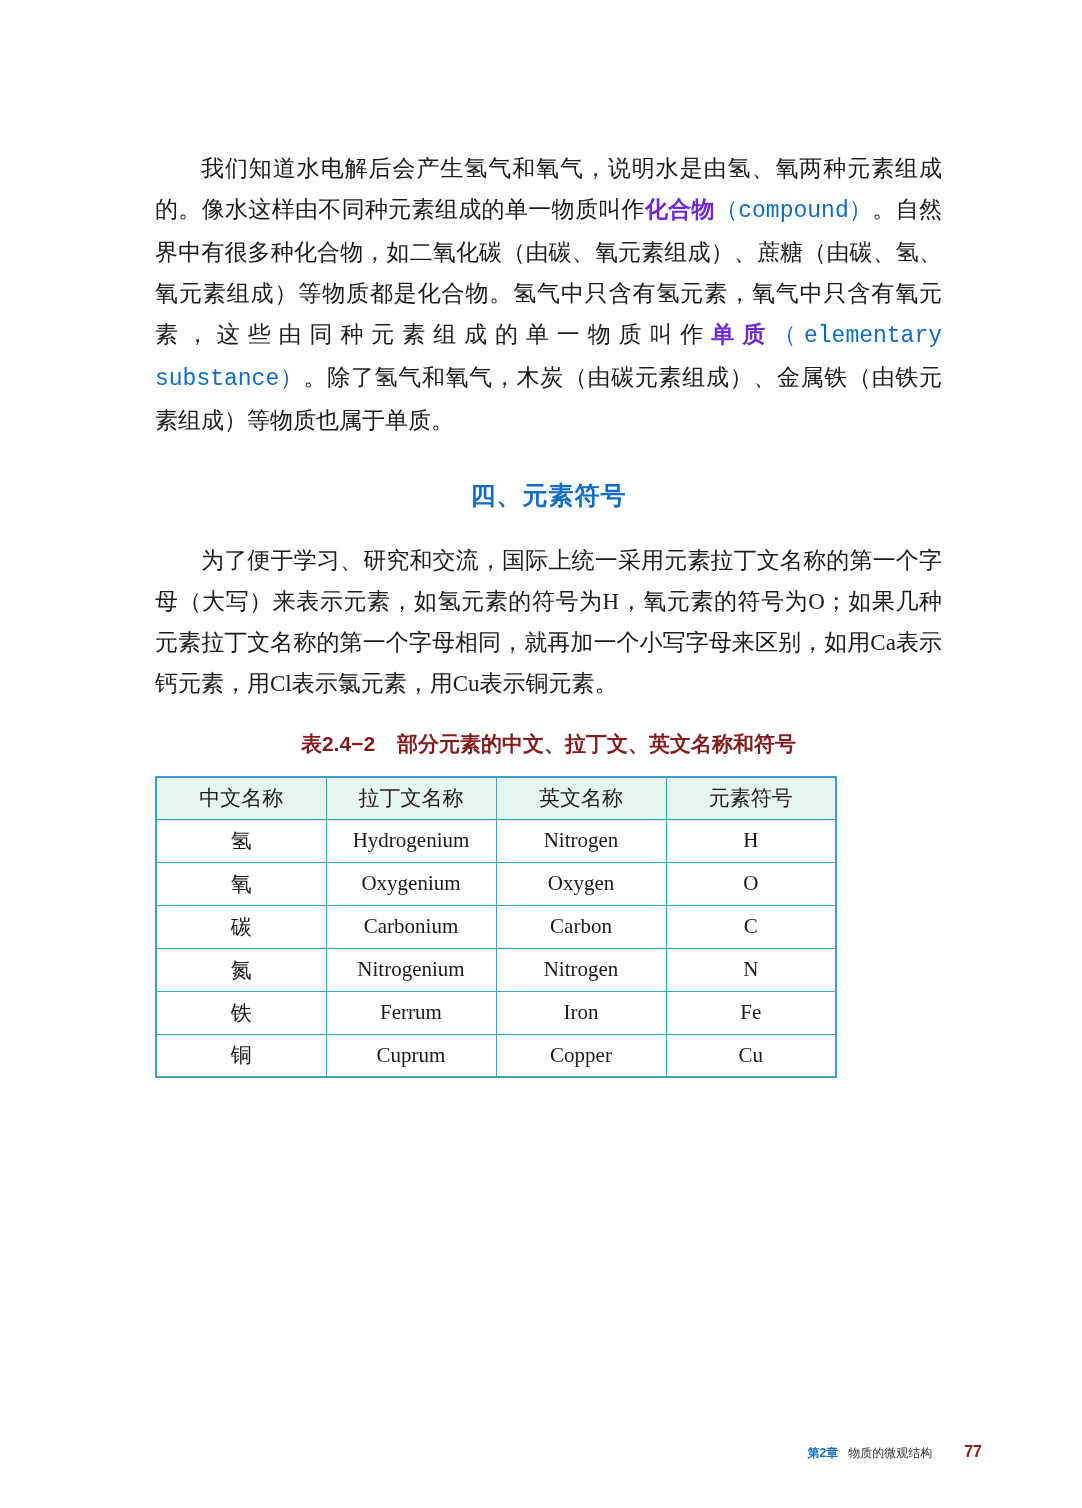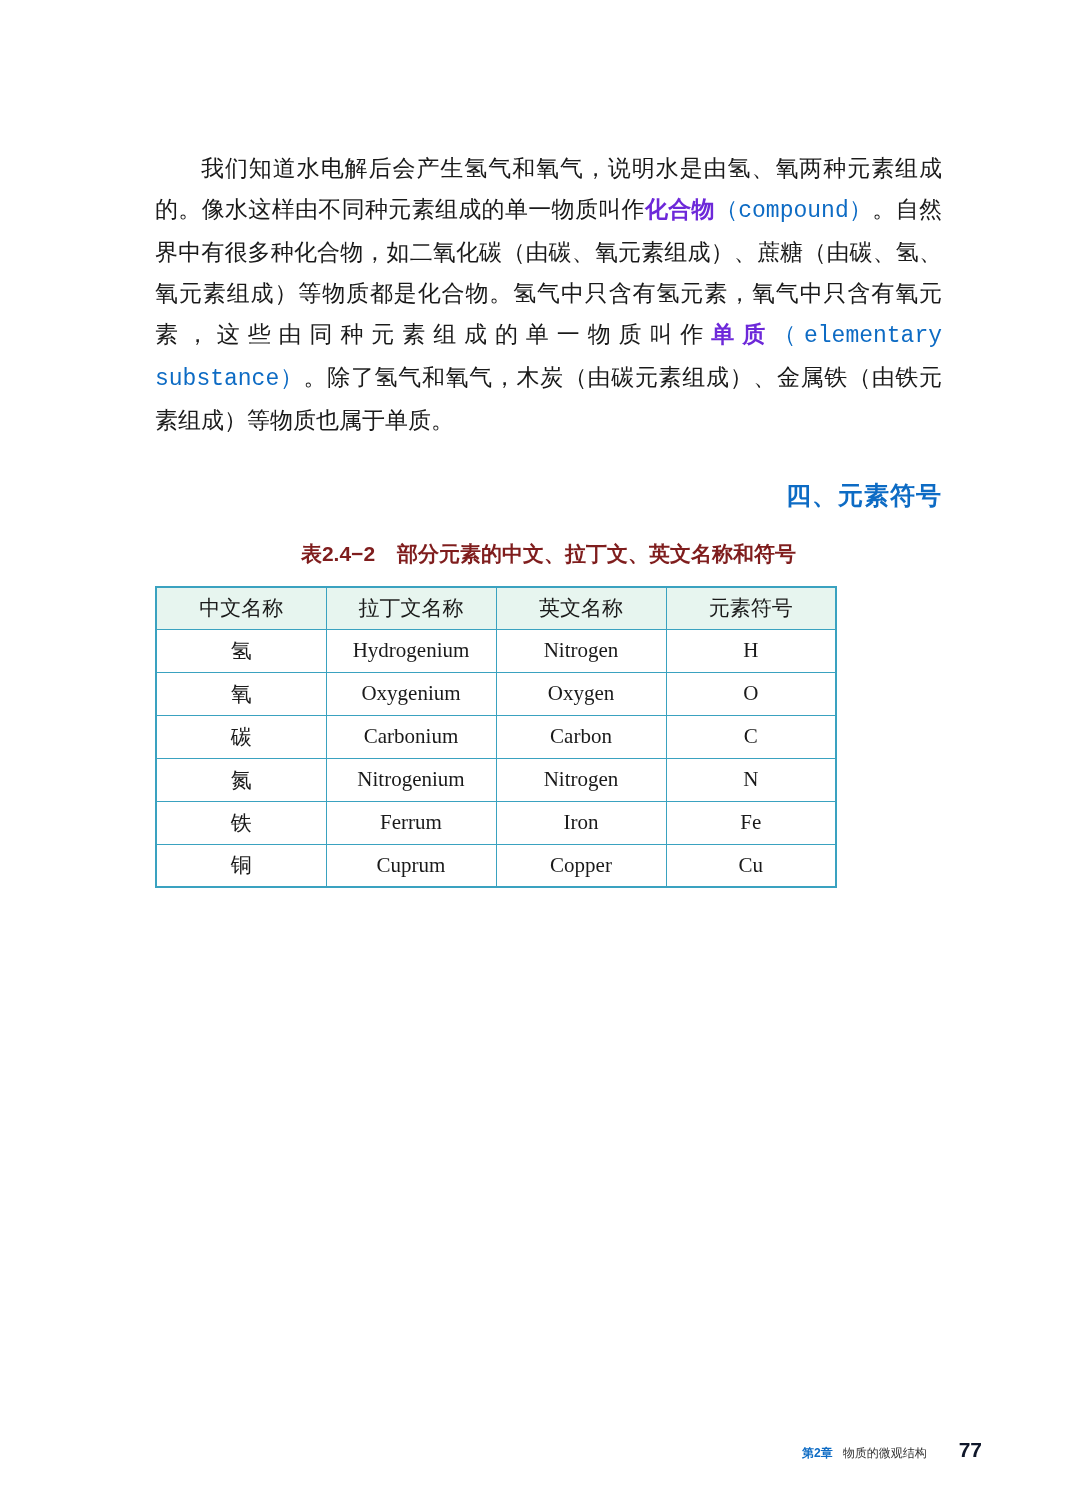--- a/index.html
+++ b/index.html
@@ -28,21 +28,21 @@
     color:#6d28d9;
     font-family:Liberation Mono, monospace;
     font-weight:bold;
   }
   .blue { color:#0d6bc4;font-family:Liberation Mono, monospace; }
   .section-heading {
     color:#0d6bc4;
     font-family:"Liberation Sans","DejaVu Sans",sans-serif;
     font-weight:bold;
     font-size:25px;
-    text-align:right;
+    text-align:center;
     margin-top:38px;
     margin-bottom:28px;
     letter-spacing:1px;
   }
   .table-caption {
     margin-top:26px;
     text-align:center;
     font-family:"Liberation Sans","DejaVu Sans",sans-serif;
     font-weight:bold;
     font-size:21px;
@@ -80,35 +80,36 @@
     align-items:baseline;
     font-family:"Liberation Sans","DejaVu Sans",sans-serif;
   }
   .footer .chapter-label {
     color:#0d6bc4; font-weight:bold; font-size:12px; margin-right:10px;
   }
   .footer .chapter-title {
     color:#333333; font-weight:normal; font-size:12px;
   }
   .footer .page-number {
-    color:#0f172a; font-weight:bold; font-size:21px; margin-left:32px;
+    color:#7f1d1d; font-weight:bold; font-size:16px; margin-left:32px;
   }
 </style>
 </head>
 <body>
 
 <div class="page">
 
   <main class="content">
 
     <p class="body-par"><span>我们知道水电解后会产生氢气和氧气，说明水是由氢、氧两种元素组成的。像水这样由不同种元素组成的单一物质叫作</span><span class="term">化合物</span><span class="blue">（compound）</span><span>。自然界中有很多种化合物，如二氧化碳（由碳、氧元素组成）、蔗糖（由碳、氢、氧元素组成）等物质都是化合物。氢气中只含有氢元素，氧气中只含有氧元素，这些由同种元素组成的单一物质叫作</span><span class="term">单质</span><span class="blue">（elementary substance）</span><span>。除了氢气和氧气，木炭（由碳元素组成）、金属铁（由铁元素组成）等物质也属于单质。</span></p>
 
 
     <h2 class="section-heading">四、元素符号</h2>
 
+    <p class="body-par"><span>为了便于学习、研究和交流，国际上统一采用元素拉丁文名称的第一个字母（大写）来表示元素，如氢元素的符号为H，氧元素的符号为O；如果几种元素拉丁文名称的第一个字母相同，就再加一个小写字母来区别，如用Ca表示钙元素，用Cl表示氯元素，用Cu表示铜元素。</span></p>
 
     <div class="table-caption">
       <span class="caption-label">表2.4−2</span><span>部分元素的中文、拉丁文、英文名称和符号</span>
     </div>
 
     <table class="element-table">
         <thead>
           <tr>
             <th>中文名称</th>
             <th>拉丁文名称</th>

